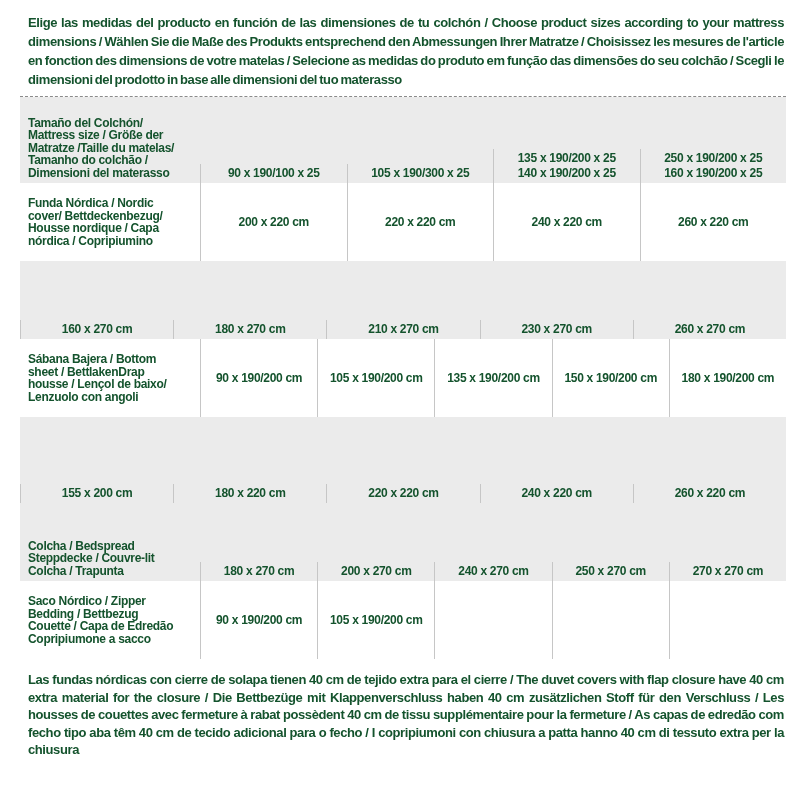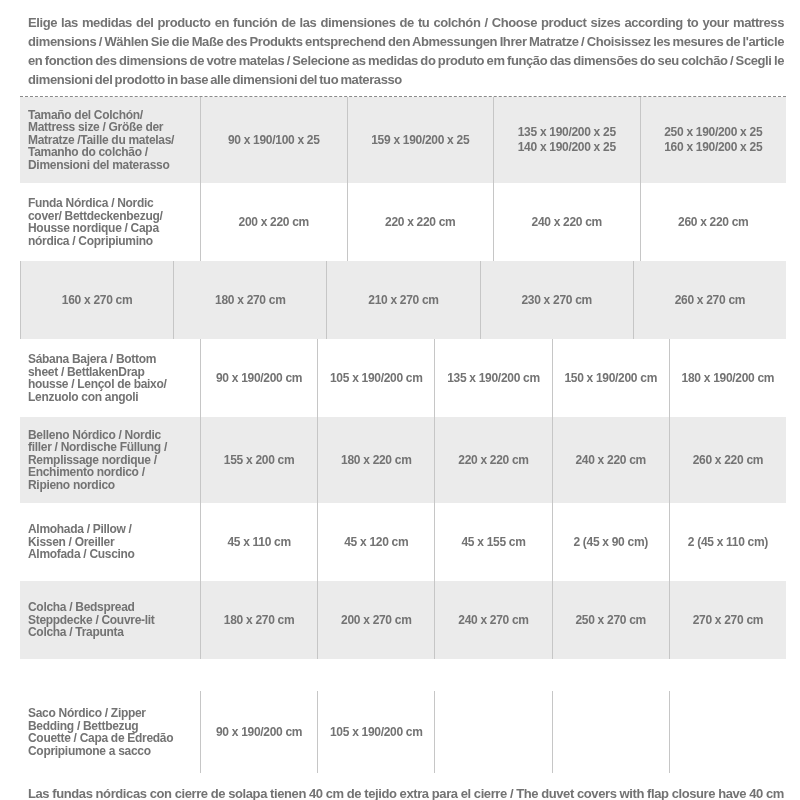--- a/index.html
+++ b/index.html
@@ -2,21 +2,21 @@
 <html><head>
 <meta charset="utf-8">
 <style>
   * { margin: 0; padding: 0; box-sizing: border-box; }
   html, body { background: #ffffff; }
   .page {
     width: 800px;
     height: 800px;
     background: #ffffff;
     font-family: "Liberation Sans", sans-serif;
-    color: #737373;
+    color: #14532d;
     overflow: hidden;
     padding: 13px 16px 0 20px;
   }
   .intro {
     font-size: 13px;
     font-weight: bold;
     line-height: 19px;
     letter-spacing: -0.4px;
     word-spacing: -1px;
     text-align: justify;
@@ -27,21 +27,21 @@
     width: 766px;
     border-top: 1px dashed #8a8a8a;
   }
   .row {
     display: flex;
     align-items: stretch;
     min-height: 78px;
   }
   .row:nth-child(1), .row:nth-child(5) { min-height: 86px; }
   .row:nth-child(8) { min-height: 82px; margin-top: 32px; }
-  .row.shade { background: #ebebeb; }
+  .row.shade { background: #ebebeb; align-items: flex-end; }
   .row-label {
     width: 180px;
     display: flex;
     flex-direction: column;
     justify-content: center;
     padding: 4px 2px 4px 8px;
     font-size: 12px;
     font-weight: bold;
     line-height: 12.5px;
     letter-spacing: -0.3px;
@@ -79,21 +79,21 @@
   <div class="intro">Elige las medidas del producto en función de las dimensiones de tu colchón / Choose product sizes according to your mattress dimensions / Wählen Sie die Maße des Produkts entsprechend den Abmessungen Ihrer Matratze / Choisissez les mesures de l'article en fonction des dimensions de votre matelas / Selecione as medidas do produto em função das dimensões do seu colchão / Scegli le dimensioni del prodotto in base alle dimensioni del tuo materasso</div>
 
   <div class="size-table" id="size-table">
       <div class="row shade">
         <div class="row-label">Tamaño del Colchón/
 Mattress size / Größe der
 Matratze /Taille du matelas/
 Tamanho do colchão /
 Dimensioni del materasso</div>
         <div class="cell">90 x 190/100 x 25</div>
-        <div class="cell">159 x 190/200 x 25</div>
+        <div class="cell">105 x 190/300 x 25</div>
         <div class="cell">135 x 190/200 x 25
 140 x 190/200 x 25</div>
         <div class="cell">250 x 190/200 x 25
 160 x 190/200 x 25</div>
       </div>
       <div class="row">
         <div class="row-label">Funda Nórdica / Nordic
 cover/ Bettdeckenbezug/
 Housse nordique / Capa
 nórdica / Copripiumino</div>
@@ -114,40 +114,25 @@
 sheet / BettlakenDrap
 housse / Lençol de baixo/
 Lenzuolo con angoli</div>
         <div class="cell">90 x 190/200 cm</div>
         <div class="cell">105 x 190/200 cm</div>
         <div class="cell">135 x 190/200 cm</div>
         <div class="cell">150 x 190/200 cm</div>
         <div class="cell">180 x 190/200 cm</div>
       </div>
       <div class="row shade">
-        <div class="row-label">Belleno Nórdico / Nordic
-filler / Nordische Füllung /
-Remplissage nordique /
-Enchimento nordico /
-Ripieno nordico</div>
         <div class="cell">155 x 200 cm</div>
         <div class="cell">180 x 220 cm</div>
         <div class="cell">220 x 220 cm</div>
         <div class="cell">240 x 220 cm</div>
         <div class="cell">260 x 220 cm</div>
-      </div>
-      <div class="row">
-        <div class="row-label">Almohada / Pillow /
-Kissen / Oreiller
-Almofada / Cuscino</div>
-        <div class="cell">45 x 110 cm</div>
-        <div class="cell">45 x 120 cm</div>
-        <div class="cell">45 x 155 cm</div>
-        <div class="cell">2 (45 x 90 cm)</div>
-        <div class="cell">2 (45 x 110 cm)</div>
       </div>
       <div class="row shade">
         <div class="row-label">Colcha / Bedspread
 Steppdecke / Couvre-lit
 Colcha / Trapunta</div>
         <div class="cell">180 x 270 cm</div>
         <div class="cell">200 x 270 cm</div>
         <div class="cell">240 x 270 cm</div>
         <div class="cell">250 x 270 cm</div>
         <div class="cell">270 x 270 cm</div>

